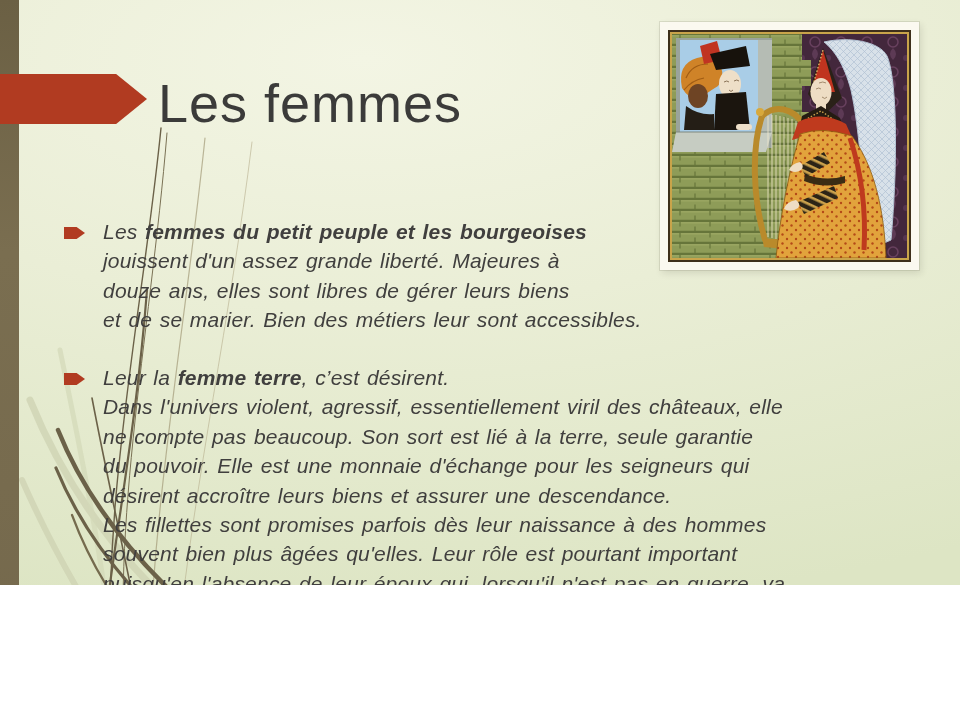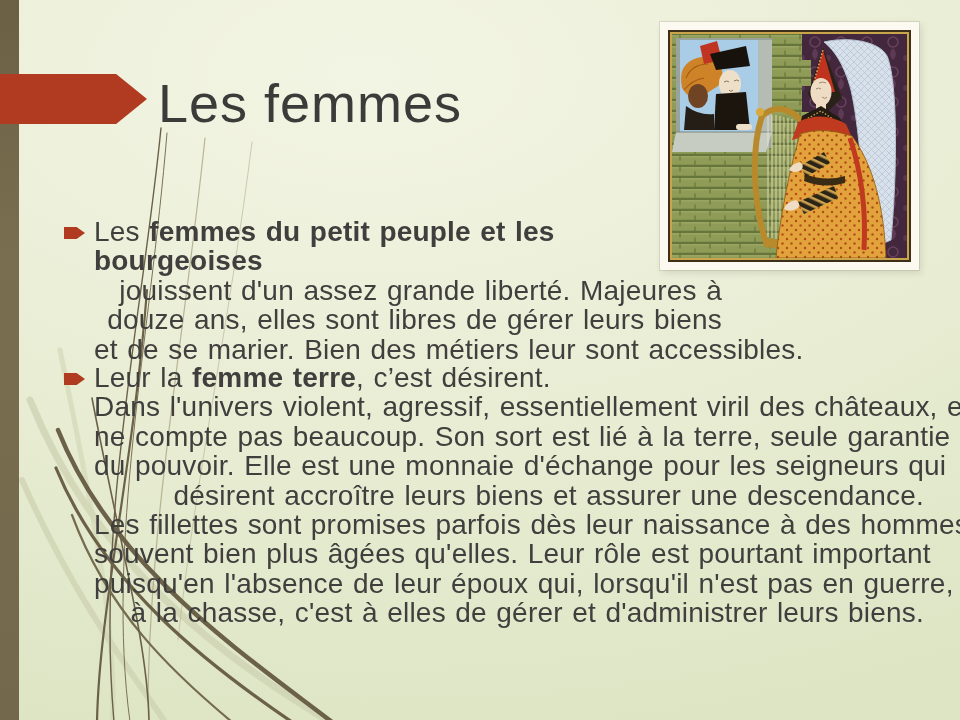--- a/index.html
+++ b/index.html
@@ -1,18 +1,18 @@
 <!DOCTYPE html>
 <html><head>
 <meta charset="utf-8">
 <style>
   html,body { margin:0; padding:0; }
   body { font-family: "Liberation Sans", "DejaVu Sans", sans-serif; }
   .slide {
-    position:relative; width:960px; height:720px; overflow:hidden;
+    position:relative; width:960px; height:585px; overflow:hidden;
     background: radial-gradient(ellipse 130% 95% at 38% 10%, #f3f5e4 0%, #eaeed6 45%, #dde5c4 100%);
   }
   .grass { position:absolute; left:0; top:0; width:960px; height:720px; pointer-events:none; }
   .leftbar {
     position:absolute; left:0; top:0; width:19px; height:720px;
     background: linear-gradient(180deg, #6b6044 0%, #7a6e50 35%, #74684c 100%);
   }
   .title-arrow {
     position:absolute; left:0; top:74px; width:147px; height:50px;
     background:#b13b21;
@@ -25,25 +25,25 @@
   }
   .bullet { position:absolute; color:#403f3e; }
   .bullet-1 { left:62px; top:217px; width:660px; }
   .bullet-2 { left:62px; top:363px; width:862px; }
   .bullet-icon {
     position:absolute; left:2px; top:10px; width:21px; height:12px;
     background:#b13b21;
     clip-path: polygon(0 0, 60% 0, 100% 50%, 60% 100%, 0 100%);
   }
   .bullet-text {
-    margin-left:32px; font-size:28px; line-height:29.4px;
-    letter-spacing:0.2px; word-spacing:1.5px;
+    margin-left:41px; font-size:21px; line-height:29.4px;
+    letter-spacing:0.2px; word-spacing:1.5px;font-style:italic;
   }
   .bullet-text b { font-weight:bold; }
-  .bullet-body { white-space:pre;text-align:right; }
+  .bullet-body { white-space:pre; }
   .artwork {
     position:absolute; left:660px; top:22px; width:259px; height:248px;
     margin:0; box-sizing:border-box; padding:8px; background:#fbf9f0;
     box-shadow: 0 0 0 1px rgba(120,120,100,0.18), 2px 3px 7px rgba(60,60,40,0.14);
   }
   .artwork-dark { width:100%; height:100%; box-sizing:border-box; border:2px solid #3e2f1b; }
   .artwork-gold { width:100%; height:100%; box-sizing:border-box; border:2px solid #c9a44a; }
   .artwork-gold svg { display:block; width:100%; height:100%; }
 </style>
 </head>

